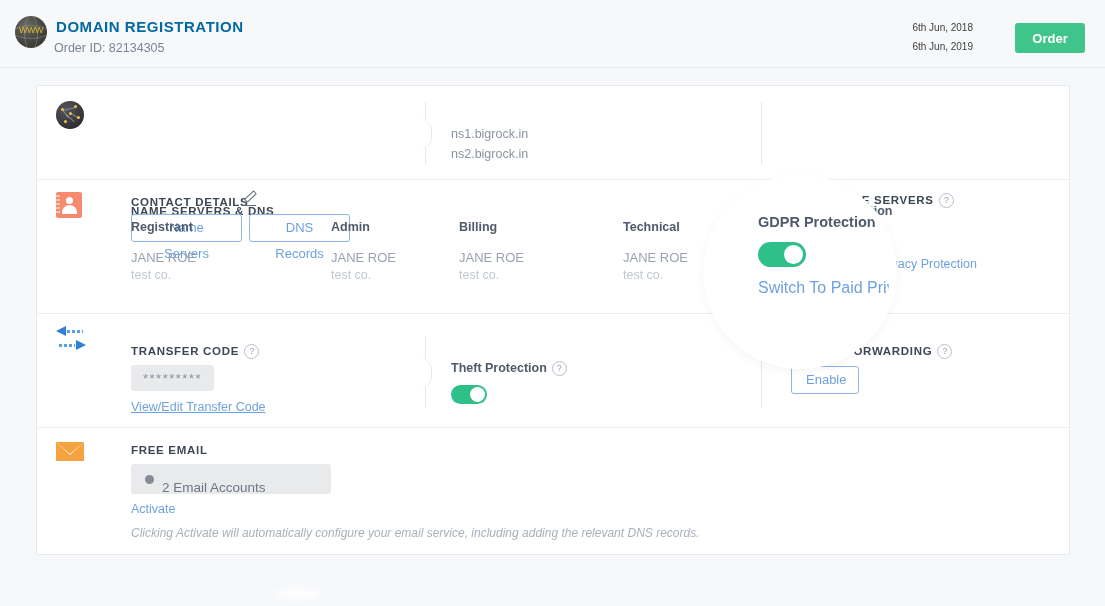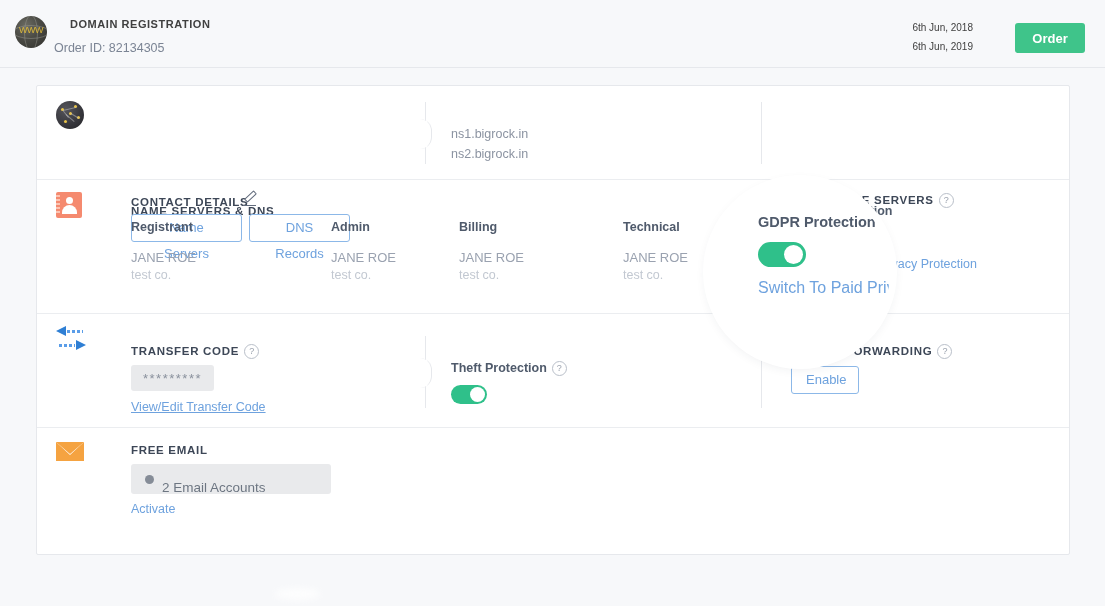--- a/index.html
+++ b/index.html
@@ -47,26 +47,26 @@
   }
   .hdr-globe .mer {
     position: absolute;
     border: 1px solid rgba(160,160,150,.45);
     border-radius: 50%;
   }
   .hdr-globe .m1 { left: 9px; top: -1px; width: 12px; height: 34px; }
   .hdr-globe .m2 { left: -2px; top: 9px; width: 34px; height: 12px; border-radius: 50%; }
   .hdr-title {
     position: absolute;
-    left: 70px;
+    left: 56px;
     top: 18px;
-    font-size: 11px;
+    font-size: 15px;
     font-weight: bold;
     letter-spacing: 0.55px;
-    color: #404040;
+    color: #0369a1;
   }
   .hdr-order {
     position: absolute;
     left: 54px;
     top: 41px;
     font-size: 12.5px;
     color: #7b8494;
   }
   .hdr-dates {
     position: absolute;
@@ -659,20 +659,21 @@
 
     <div class="sec-label" style="left:94px; top:16px;">FREE EMAIL</div>
 
     <div class="email-pill" style="left:94px; top:36px; width:200px; height:30px;">
       <div class="bullet"></div>
       <div class="txt">2 Email Accounts</div>
     </div>
 
     <div class="lnk" style="left:94px; top:74px;">Activate</div>
 
+    <div class="note" style="left:94px; top:98px;">Clicking Activate will automatically configure your email service, including adding the relevant DNS records.</div>
   </div>
 </div>
 
 <div class="mag">
   <div class="mag-title">GDPR Protection</div>
   <div class="mag-toggle">
     <div class="knob"></div>
   </div>
   <div class="mag-link">Switch To Paid Privacy Protection</div>
 </div>

